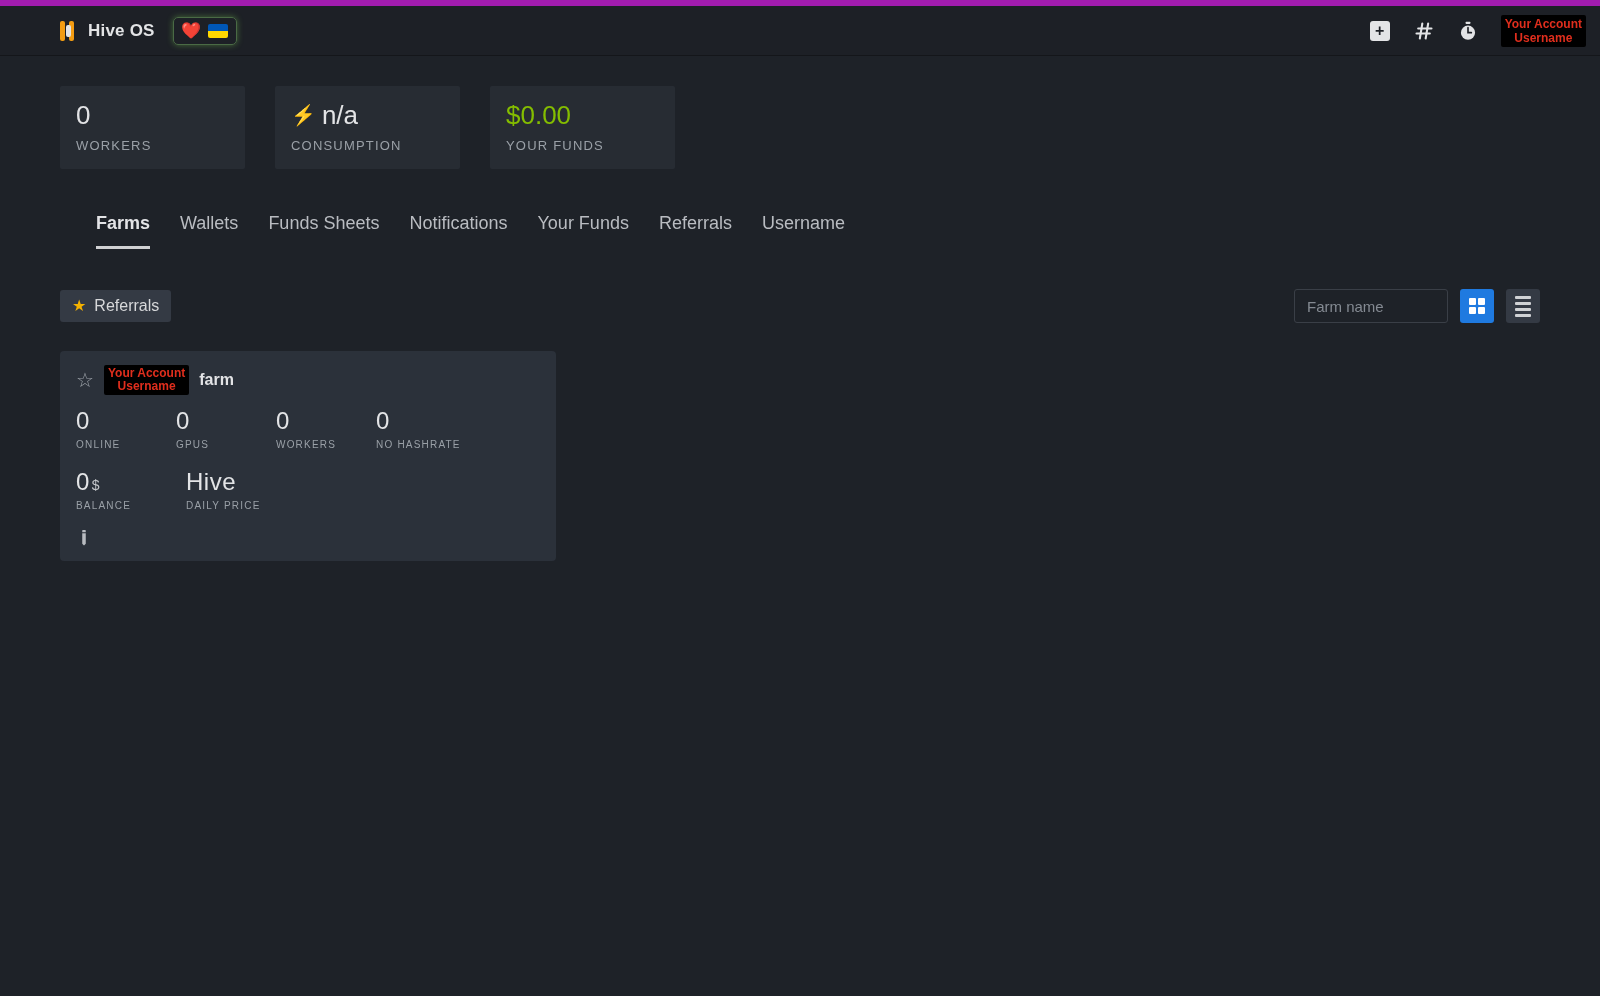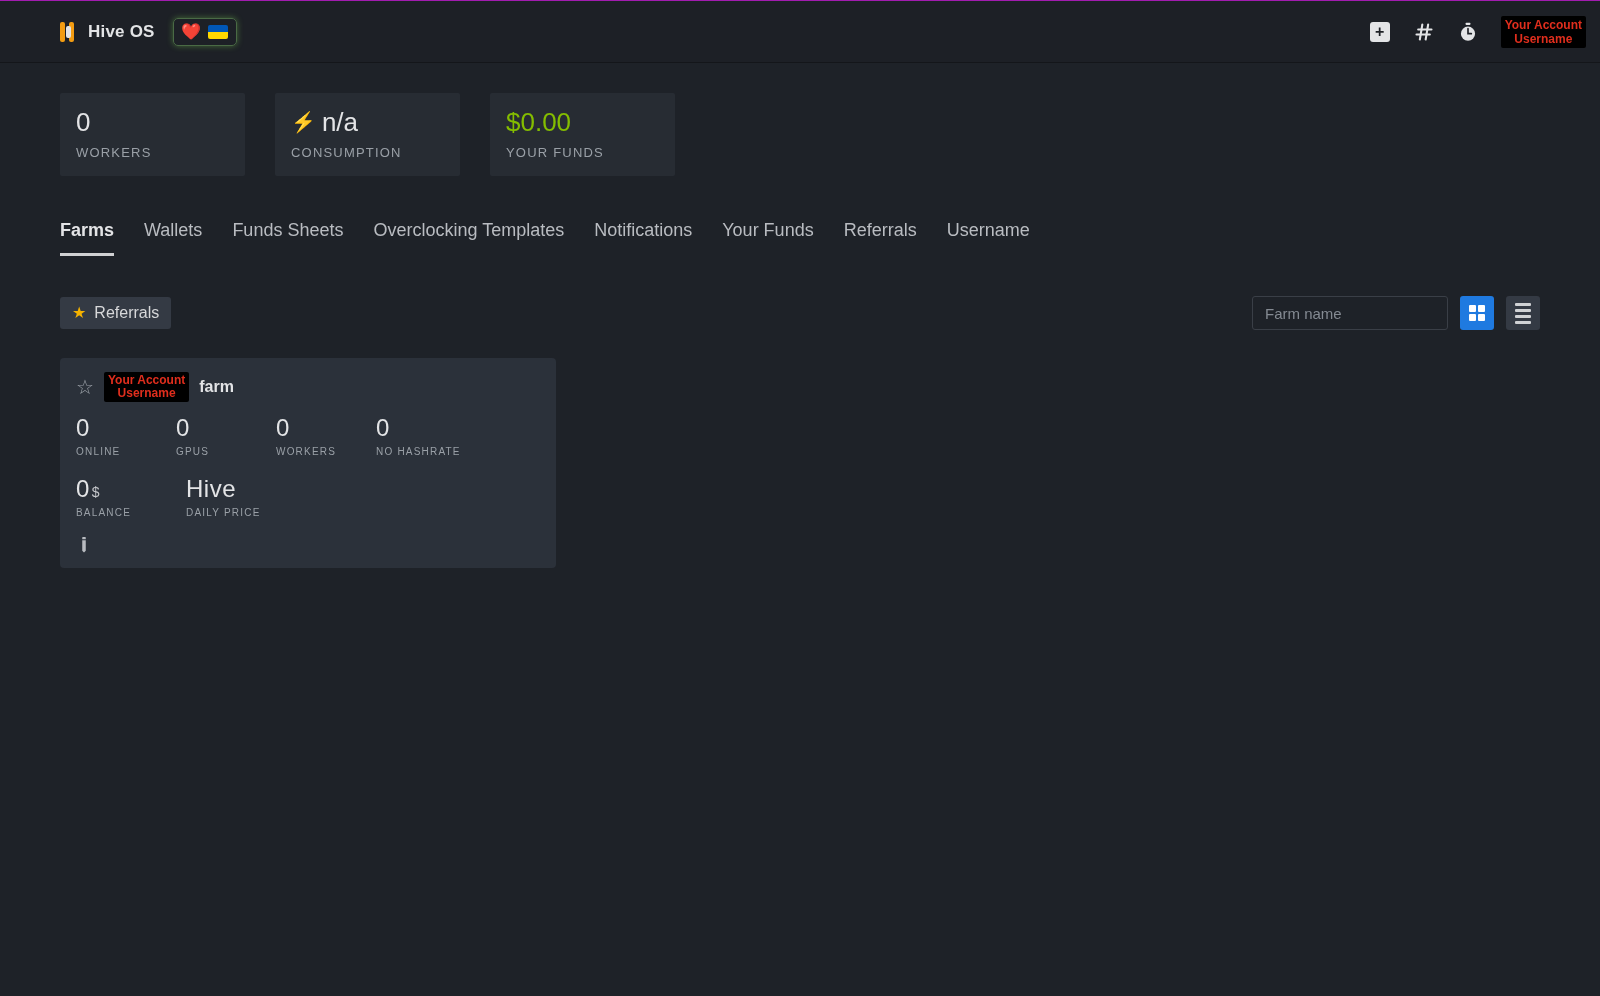--- a/index.html
+++ b/index.html
@@ -20,22 +20,22 @@
     --tab-border: #d0d1d3;
   }
   html, body {
     margin:0; padding:0; width:1600px; height:996px; background:var(--bg);
     font-family: -apple-system, "Helvetica Neue", Arial, sans-serif;
     color:var(--text);
     overflow:hidden;
   }
   * { box-sizing:border-box; }
   .header {
-    height:63px; width:100%; background:var(--bg-header);
-    border-top:1px solid #a21caf; border-bottom:1px solid #14161a;
+    height:56px; width:100%; background:var(--bg-header);
+    border-top:6px solid #a21caf; border-bottom:1px solid #14161a;
     display:flex; align-items:center; padding:0 14px 0 60px;
   }
   .logo { display:flex; align-items:center; gap:10px; }
   .logo-mark { width:18px; height:20px; position:relative; display:flex; align-items:center; }
   .logo-mark span { display:inline-block; width:5px; height:20px; border-radius:2px; }
   .logo-mark .l { background:#f39c12; margin-right:2px; }
   .logo-mark .r { background:#f39c12; margin-left:2px; }
   .logo-mark .m { position:absolute; left:6px; width:5px; height:12px; top:4px; background:#e3e4e6; border-radius:2px;}
   .logo-text { font-weight:600; font-size:17px; letter-spacing:.2px; }
   .flag-badge {
@@ -53,29 +53,29 @@
   .account-label { color:var(--redacted); font-size:12px; line-height:14px; font-weight:600; text-align:center; background:#000; padding:2px 4px; border-radius:2px;}
   .main { padding:30px 60px 0 60px; }
 
   .stats-row { display:flex; gap:30px; }
   .stat-card { background:var(--card); border-radius:2px; padding:16px 22px 16px 16px; min-width:185px; }
   .stat-value { font-size:26px; font-weight:400; color:var(--text); line-height:1; display:flex; align-items:center; gap:6px;}
   .stat-label { font-size:13px; letter-spacing:1.2px; color:var(--muted); margin-top:10px; text-transform:uppercase;}
   .funds { color:var(--accent); font-weight:400;}
   .bolt { color:var(--lightblue); font-size:20px; line-height:1; }
 
-  .tabs { margin-top:44px; display:flex; gap:30px; font-size:18px; color:var(--muted2); }
+  .tabs { margin-top:44px; display:flex; gap:30px; font-size:18px; color:var(--muted2);margin-left:36px; }
   .tab { padding-bottom:12px; cursor:pointer; white-space:nowrap; }
   .tab.active { color:var(--text); font-weight:600; border-bottom:3px solid var(--tab-border); }
 
   .toolbar { margin-top:40px; display:flex; align-items:center; }
   .fav-btn { background:var(--card3); border-radius:3px; padding:7px 12px; display:flex; align-items:center; gap:8px; font-size:16px; color:#d7d8da; cursor:pointer;}
   .star-gold { color:var(--gold); font-size:16px; line-height:1;}
   .toolbar-right { margin-left:auto; display:flex; align-items:center; gap:12px; }
-  .search { display:flex; align-items:center; background:transparent; border:1px solid var(--border); border-radius:3px; height:34px; width:196px; padding:16px 10px;}
+  .search { display:flex; align-items:center; background:transparent; border:1px solid var(--border); border-radius:3px; height:34px; width:154px; padding:16px 10px;}
   .search input { flex:1; background:transparent; border:none; outline:none; color:#cfd1d4; font-size:15px;}
   .search input::placeholder { color:#848a92; }
   .search .search-icon { color:#cfd1d4; font-size:15px; }
   .view-btn { width:34px; height:34px; display:flex; align-items:center; justify-content:center; border-radius:3px; background:var(--card3); cursor:pointer; color:#d0d2d5;}
   .view-btn.active { background:var(--blue); color:#fff;}
   .grid-icon { display:grid; grid-template-columns:repeat(2,7px); grid-template-rows:repeat(2,7px); gap:2px;}
   .grid-icon span { background:currentColor; border-radius:1px; }
   .list-icon { display:flex; flex-direction:column; gap:3px;}
   .list-icon span { width:16px; height:3px; background:currentColor; border-radius:1px;}
 
@@ -155,21 +155,20 @@
     <div class="stat-card">
       <div class="stat-value funds">$0.00</div>
       <div class="stat-label">YOUR FUNDS</div>
     </div>
   </div>
 
   <div class="tabs">
     <div class="tab active">Farms</div>
     <div class="tab">Wallets</div>
     <div class="tab">Funds Sheets</div>
-    <div class="tab">Overclocking Templates</div>
     <div class="tab">Notifications</div>
     <div class="tab">Your Funds</div>
     <div class="tab">Referrals</div>
     <div class="tab">Username</div>
   </div>
 
   <div class="toolbar">
     <div class="fav-btn">
       <span class="star-gold">★</span>
       <span>Referrals</span>

